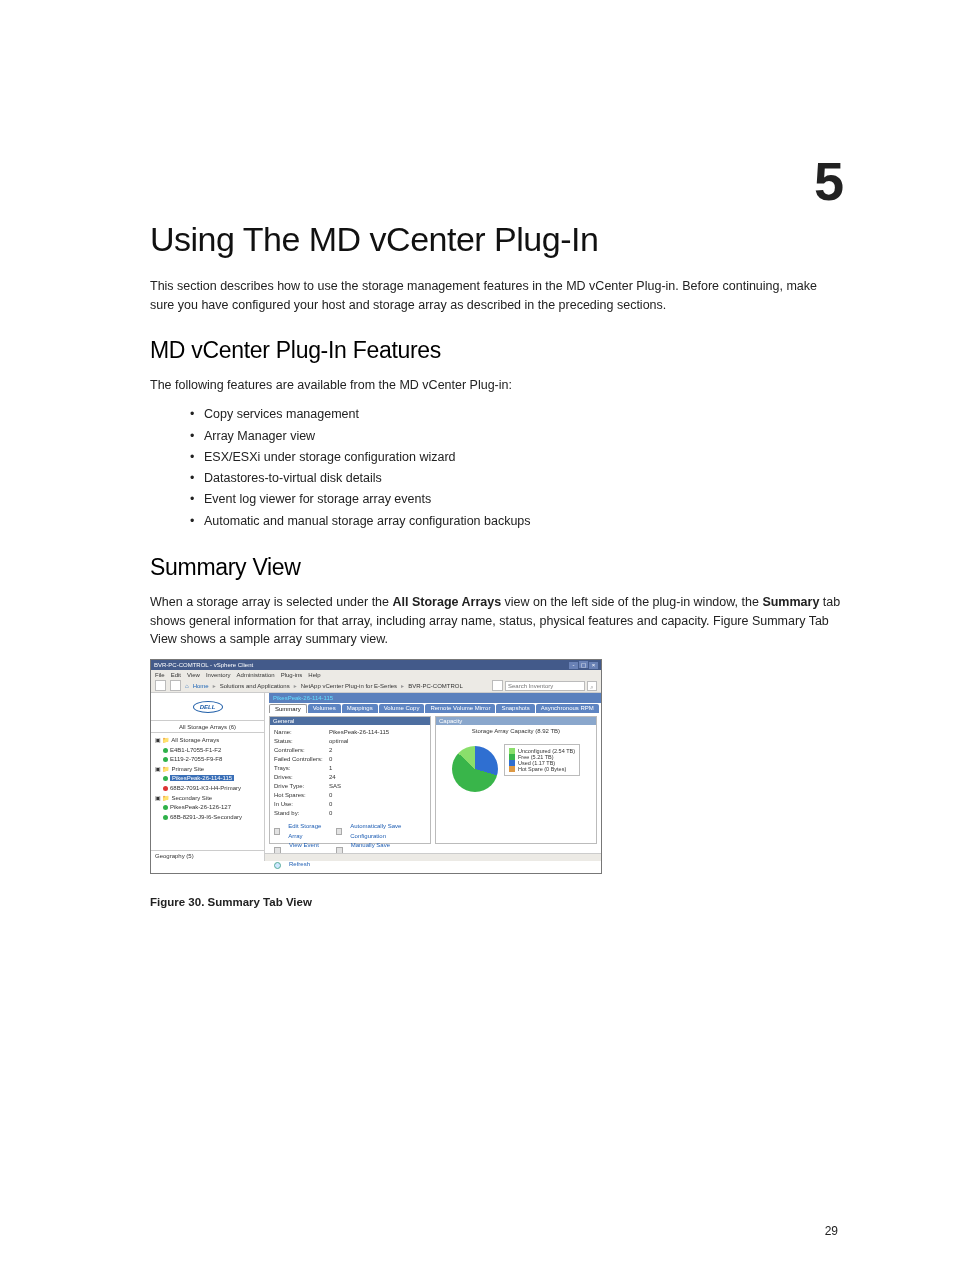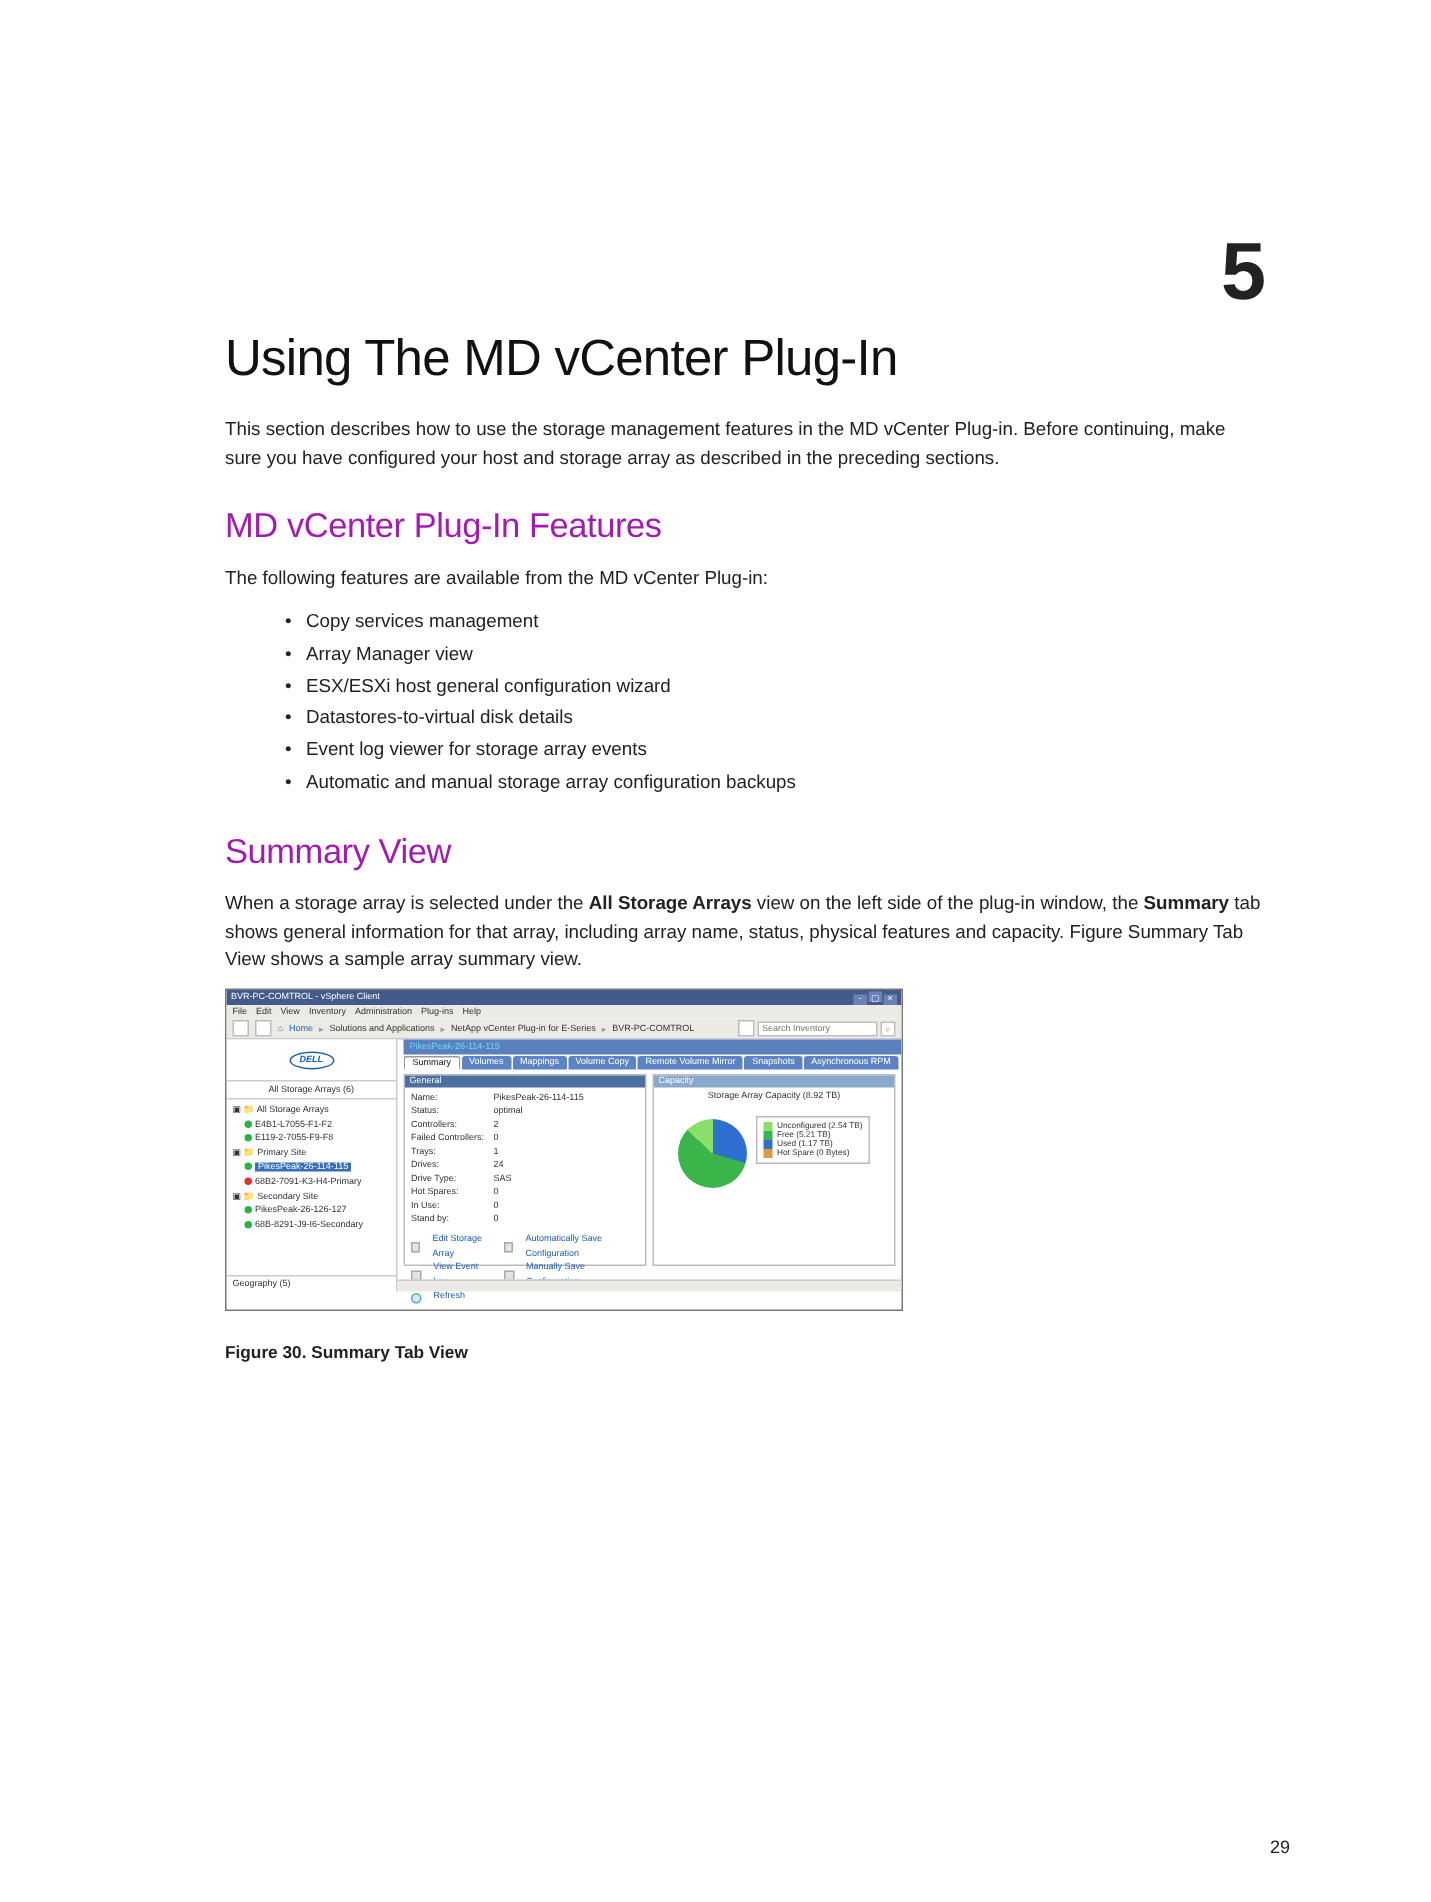--- a/index.html
+++ b/index.html
@@ -31,21 +31,21 @@
     letter-spacing: -0.5px;
     color: #111;
   }
   h2 {
     font-family: "Arial Narrow", Arial, sans-serif;
     font-weight: 400;
     font-size: 23px;
     margin-top: 22px;
     margin-bottom: 12px;
     letter-spacing: -0.3px;
-    color: #a21caf;
+    color: #000000;
   }
   p {
     font-size: 12.5px;
     line-height: 1.5;
     margin-bottom: 10px;
   }
   ul.features {
     list-style: none;
     margin: 8px 0 14px 40px;
   }
@@ -221,39 +221,39 @@
 
   .fig-caption {
     font-size: 11.5px;
     font-weight: bold;
     margin-top: -20px;
     margin-bottom: 20px;
   }
   .page-num {
     position: absolute;
     bottom: 30px;
-    right: 94px;
+    right: 116px;
     font-size: 12px;
   }
 </style>
 </head>
 <body>
 
 <div class="chapter-num">5</div>
 
 <h1>Using The MD vCenter Plug-In</h1>
 
 <p>This section describes how to use the storage management features in the MD vCenter Plug-in. Before continuing, make sure you have configured your host and storage array as described in the preceding sections.</p>
 
 <h2>MD vCenter Plug-In Features</h2>
 <p>The following features are available from the MD vCenter Plug-in:</p>
 <ul class="features">
   <li>Copy services management</li>
   <li>Array Manager view</li>
-  <li>ESX/ESXi host general configuration wizard</li>
+  <li>ESX/ESXi under storage configuration wizard</li>
   <li>Datastores-to-virtual disk details</li>
   <li>Event log viewer for storage array events</li>
   <li>Automatic and manual storage array configuration backups</li>
 </ul>
 
 <h2>Summary View</h2>
 <p>
   <span>When a storage array is selected under the </span><b>All Storage Arrays</b><span> view on the left side of the plug-in window, the </span><b>Summary</b><span> tab shows general information for that array, including array name, status, physical features and capacity. Figure Summary Tab View shows a sample array summary view.</span>
 </p>
 

